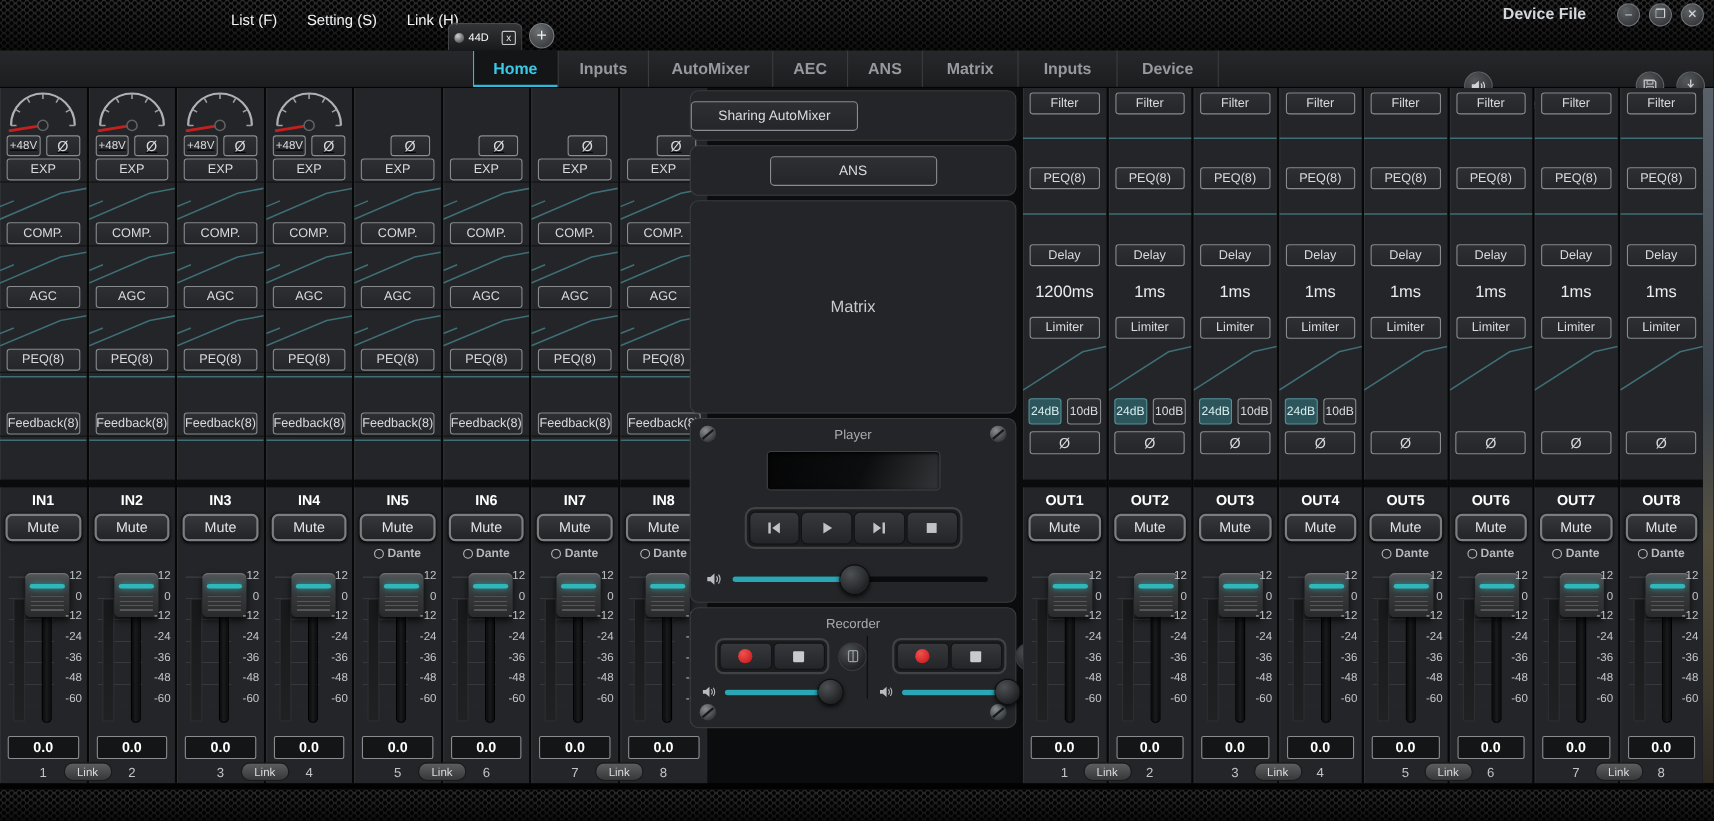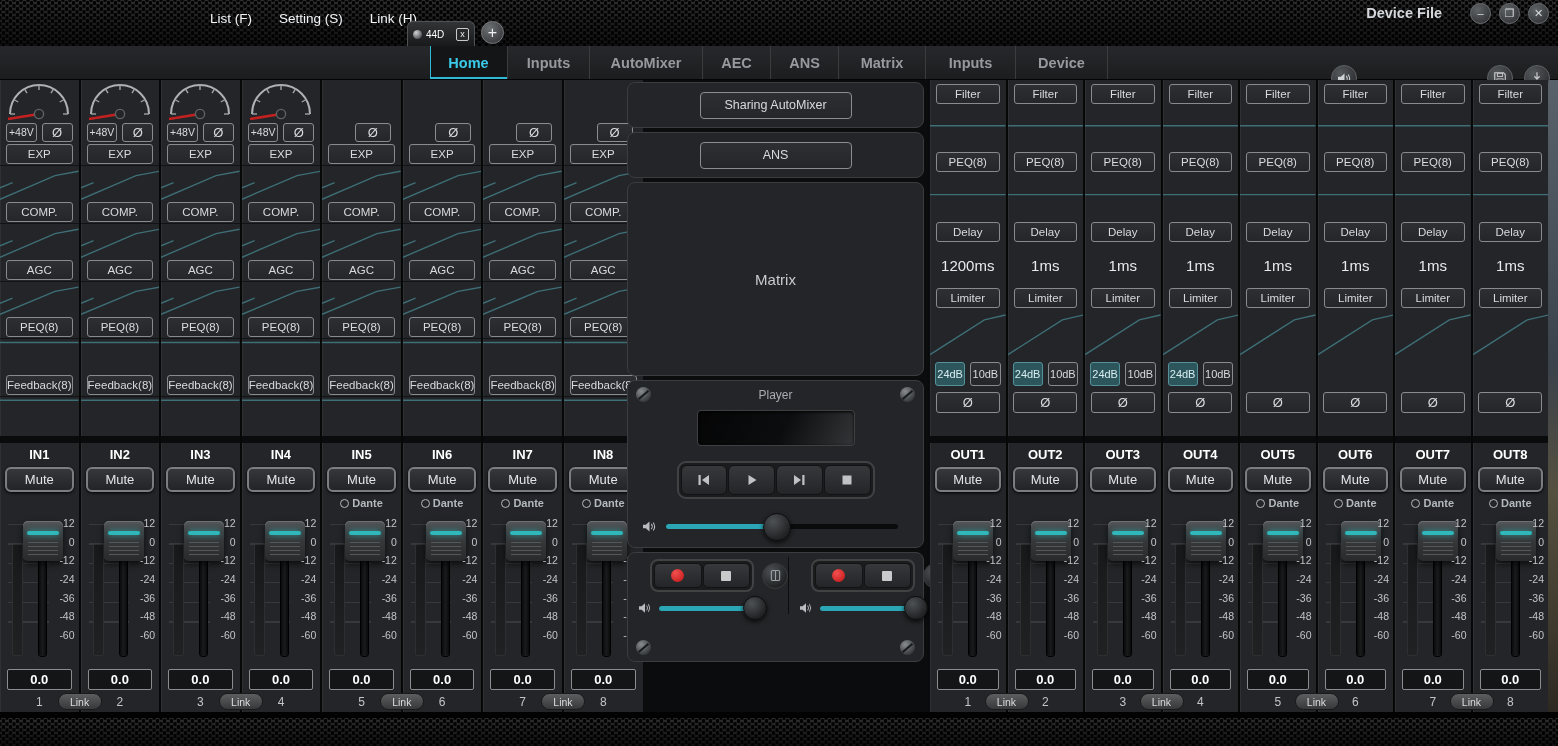--- a/index.html
+++ b/index.html
@@ -63,21 +63,21 @@
   .col-inputs  { width:624px; display:flex; }
   .col-center  { width:303px; background:#0b0c0d; padding:2px 3px; display:flex; flex-direction:column; }
   .col-outputs { width:621px; display:flex; border-left:3px solid #0a0b0c; }
   .col-sliver  { width:10px; background:linear-gradient(#59616a,#49515a 25%,#3a424b 45%,#565040 65%,#413b2f 85%,#2d2922); }
 
   
   .strip { position:relative; flex:1; background:#232528; border-right:2px solid #060707;
     box-shadow:inset 1px 0 0 #2e3134; display:flex; flex-direction:column;justify-content:center; }
   .strip:last-child { border-right:none; }
   .gaugezone { height:40px; display:flex; align-items:flex-end; justify-content:center; }
-  .prow { height:22px; display:flex; align-items:center; gap:5px; padding:0 6px; margin-top:1px; }
+  .prow { height:22px; display:flex; align-items:center; gap:5px; padding:0 6px; margin-top:1px;text-decoration:underline; }
   .prow.right { justify-content:flex-end; padding-right:10px; }
   .sbtn { height:19px; flex:1; background:linear-gradient(#2d2f32,#242629); border:1px solid #8a8d8f;
     border-radius:3px; color:#d8dadc; font-size:10.5px; display:flex; align-items:center; justify-content:center; }
   .sbtn.solo { flex:0 0 36px; }
   .sbtn.phase { font-size:13px; }
   .blockbtn { height:20px; margin:1px 6px; background:linear-gradient(#2d2f32,#242629);
     border:1px solid #888b8d; border-radius:3px; color:#d8dadc; font-size:11.5px;
     display:flex; align-items:center; justify-content:center; flex:0 0 20px; }
   .graph { border-top:1px solid #121315; position:relative; flex:0 0 auto; }
   .graph svg { display:block; width:100%; height:100%; }
@@ -122,21 +122,21 @@
   .gainrow { display:flex; gap:5px; padding:0 5px; margin:5px 0 1px; height:24px; flex:0 0 24px; }
   .gbtn { flex:1; background:linear-gradient(#2d2f32,#242629); border:1px solid #888b8d; border-radius:3px;
     color:#d8dadc; font-size:11px; display:flex; align-items:center; justify-content:center; }
   .gbtn.sel { background:#2c565c; border-color:#55919a; color:#d6ecef; }
   .phrow { height:26px; margin:2px 0 3px; display:flex; align-items:center; justify-content:center; flex:0 0 26px; }
   .phrow .sbtn { flex:0 0 64px; height:21px; font-size:13px; }
 
   
   .panel { background:#232528; border:1px solid #3a3c3e; border-radius:8px; margin-bottom:4px;
     position:relative; flex:0 0 auto; }
-  .panel.sharing { height:46px; display:flex; align-items:center; justify-content:center; }
+  .panel.sharing { height:46px; display:flex; align-items:center; justify-content:flex-start; }
   .panel.aec { height:50px; display:flex; align-items:center; justify-content:center; gap:10px; }
   .panel.ans { height:46px; display:flex; align-items:center; justify-content:center; }
   .panel.matrix { height:194px; display:flex; align-items:center; justify-content:center;
     color:#c8cbce; font-size:15px; }
   .cbtn { background:linear-gradient(#2d2f32,#242629); border:1px solid #8a8d8f; border-radius:4px;
     color:#d8dadc; font-size:12.5px; height:27px; display:flex; align-items:center; justify-content:center; }
   .cbtn.wide { width:152px; }
   .cbtn.half { width:90px; }
   .panel.player { height:168px; }
   .ptitle { text-align:center; color:#a8acb0; font-size:12px; padding-top:7px; }
@@ -896,20 +896,21 @@
               <path d="M12,2.6 q3,4.4 0,8.8" stroke="#b8bcc0" stroke-width="1.1" fill="none"></path>
             </svg>
           <div class="vslider" style="width:232px">
             <div class="fill" style="width:48%"></div>
             <div class="vknob" style="left:48%;width:28px;height:28px"></div>
           </div>
         </div>
       </div>
 
       <div class="panel recorder">
+        <div class="ptitle">Recorder</div>
         <div class="screw bl"></div>
         <div class="screw br"></div>
         <div class="recunits">
           <div class="recunit">
             <div class="recrow">
               <div class="recgroup">
                 <div class="rbtn">
                     <div class="reddot"></div>
                   </div>
                 <div class="rbtn">

